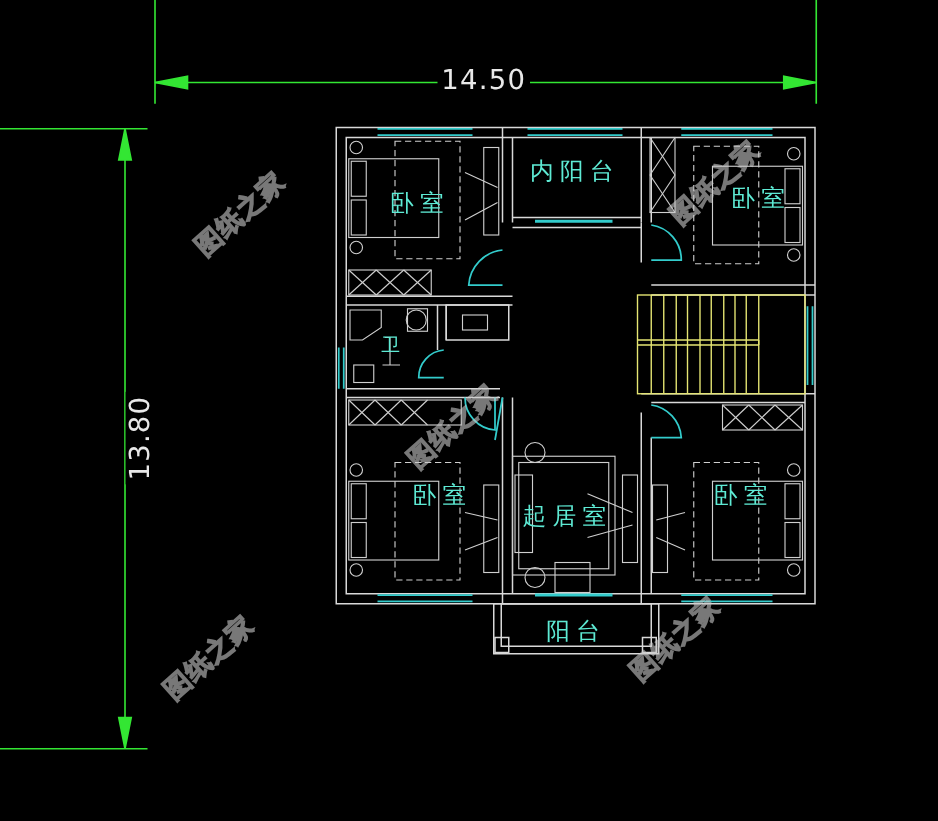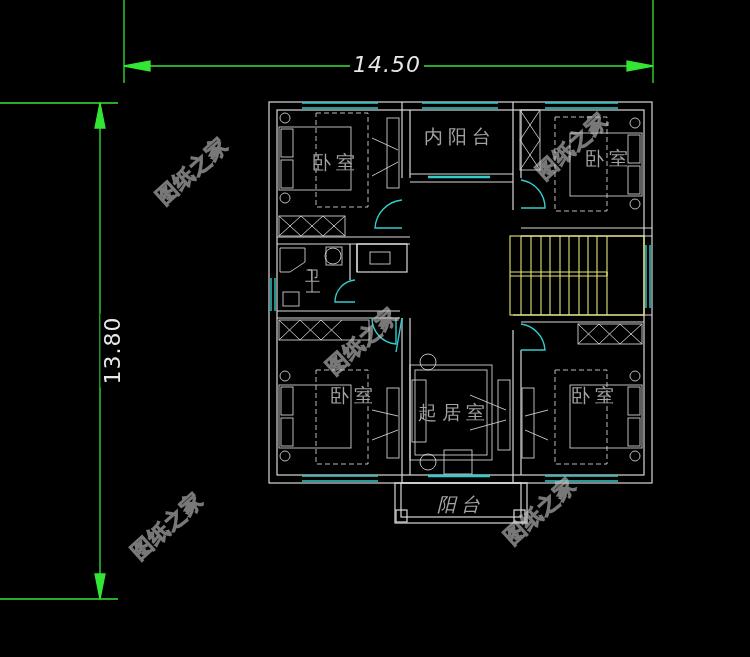--- a/index.html
+++ b/index.html
@@ -1,18 +1,18 @@
 <!DOCTYPE html>
 <html><head>
 <meta charset="utf-8">
 <style>
   html, body { margin: 0; padding: 0; background: #000; }
   body { width: 750px; height: 657px; overflow: hidden; position: relative; font-family: "DejaVu Sans", sans-serif; }
   #plan { position: absolute; left: 0; top: 0; width: 750px; height: 657px; }
-  .lbl { position: absolute; color: #a3a3a3; font-family: "DejaVu Sans", sans-serif; white-space: nowrap; }
+  .lbl { position: absolute; color: #5eead4; font-family: "DejaVu Sans", sans-serif; white-space: nowrap; }
   .room { font-size: 19px; letter-spacing: 5px; }
   .dim { font-size: 22px; color: #e8e8e8; background: #000; padding: 0 3px; letter-spacing: 1px; }
   .dim-v { transform: rotate(-90deg); transform-origin: center center; }
   .wm { position: absolute; color: rgba(170,170,170,0.55); font-size: 21px; font-weight: bold; letter-spacing: 1px;
         transform: rotate(-42deg); transform-origin: left top; -webkit-text-stroke: 1px rgba(200,200,200,0.6); color: transparent; }
 </style>
 </head>
 <body>
 
 <svg id="plan" viewBox="0 0 750 657" xmlns="http://www.w3.org/2000/svg">
@@ -203,29 +203,29 @@
     <rect x="578" y="324" width="64" height="20"></rect>
     <line x1="578" y1="324" x2="599" y2="344"></line>
       <line x1="599" y1="324" x2="578" y2="344"></line>
     <line x1="599" y1="324" x2="620" y2="344"></line>
       <line x1="620" y1="324" x2="599" y2="344"></line>
     <line x1="620" y1="324" x2="642" y2="344"></line>
       <line x1="642" y1="324" x2="620" y2="344"></line>
   </g>
 </svg>
 
-<div class="lbl dim" style="left:350px; top:52px;font-style:italic;">14.50</div>
+<div class="lbl dim" style="left:350px; top:52px;">14.50</div>
 <div class="lbl dim dim-v" style="left:76px; top:338px;">13.80</div>
 
 <div class="lbl room" style="left:312px; top:150px;">卧室</div>
 <div class="lbl room" style="left:424px; top:124px;">内阳台</div>
 <div class="lbl room" style="left:585px; top:146px;">卧室</div>
 <div class="lbl room" style="left:305px; top:267px; font-size:15px;">卫</div>
 <div class="lbl room" style="left:330px; top:383px;">卧室</div>
 <div class="lbl room" style="left:418px; top:400px;text-align:center;">起居室</div>
 <div class="lbl room" style="left:571px; top:383px;">卧室</div>
-<div class="lbl room" style="left:437px; top:492px;font-style:italic;">阳台</div>
+<div class="lbl room" style="left:437px; top:492px;">阳台</div>
 
 <div class="wm" style="left:150px; top:190px;">图纸之家</div>
 <div class="wm" style="left:530px; top:165px;">图纸之家</div>
 <div class="wm" style="left:320px; top:360px;">图纸之家</div>
 <div class="wm" style="left:125px; top:545px;">图纸之家</div>
 <div class="wm" style="left:498px; top:530px;">图纸之家</div>
 
 </body></html>

